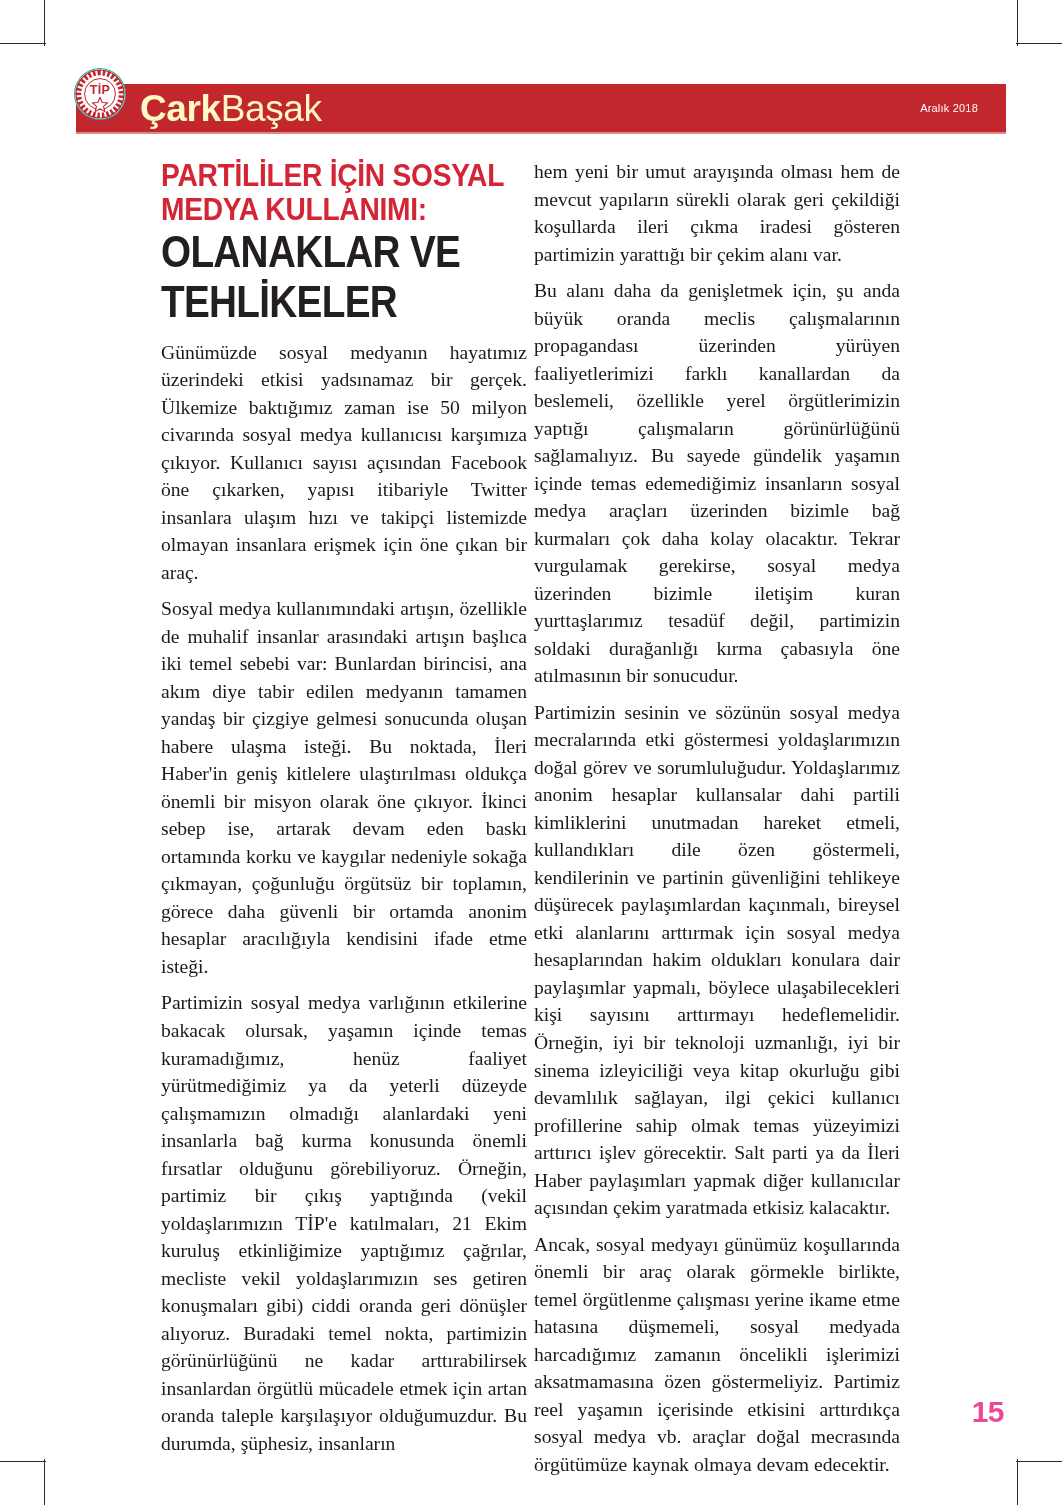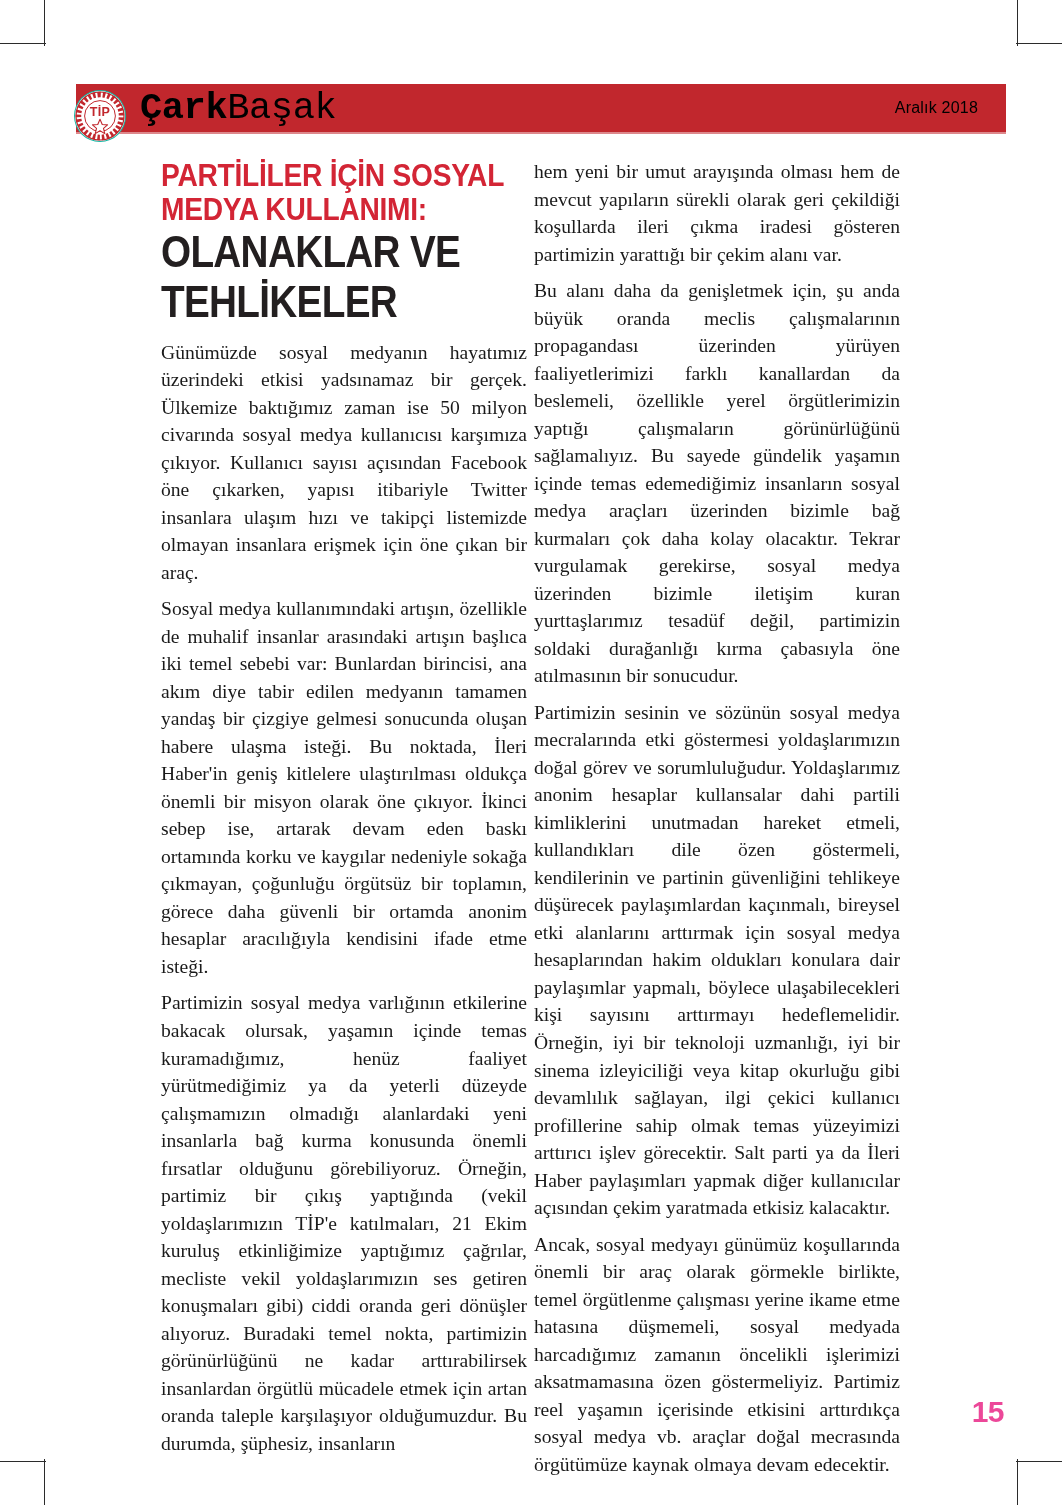--- a/index.html
+++ b/index.html
@@ -64,47 +64,47 @@
     top: 132px;
     width: 930px;
     height: 2px;
     background: #c1272d;
     opacity: .55;
   }
 
   .logo-emblem {
     position: absolute;
     left: 74px;
-    top: 90px;
+    top: 68px;
     width: 52px;
     height: 52px;
     z-index: 3;
     background: #14b8a6;
     border-radius: 50%;
   }
   .logo-emblem svg { display: block; }
 
   .masthead-title {
     margin-left: 64px;
-    font-family: Liberation Mono, monospace;
+    font-family: Liberation Sans, sans-serif;
     font-size: 37px;
     line-height: 1;
     letter-spacing: -0.4px;
-    color: #000000;
+    color: #fef9c3;
     white-space: nowrap;
   }
   .masthead-title .mt-strong { font-weight: 700; }
   .masthead-title .mt-light  { font-weight: 400; }
 
   .masthead-date {
     margin-left: auto;
     margin-right: 28px;
     font-family: "Liberation Sans", "DejaVu Sans", sans-serif;
-    font-size: 16px;
-    color: #000000;
+    font-size: 11px;
+    color: #ffffff;
     letter-spacing: .2px;
     white-space: nowrap;
   }
 
   
   .page-body {
     position: absolute;
     left: 0;
     top: 158px;
     width: 1062px;

